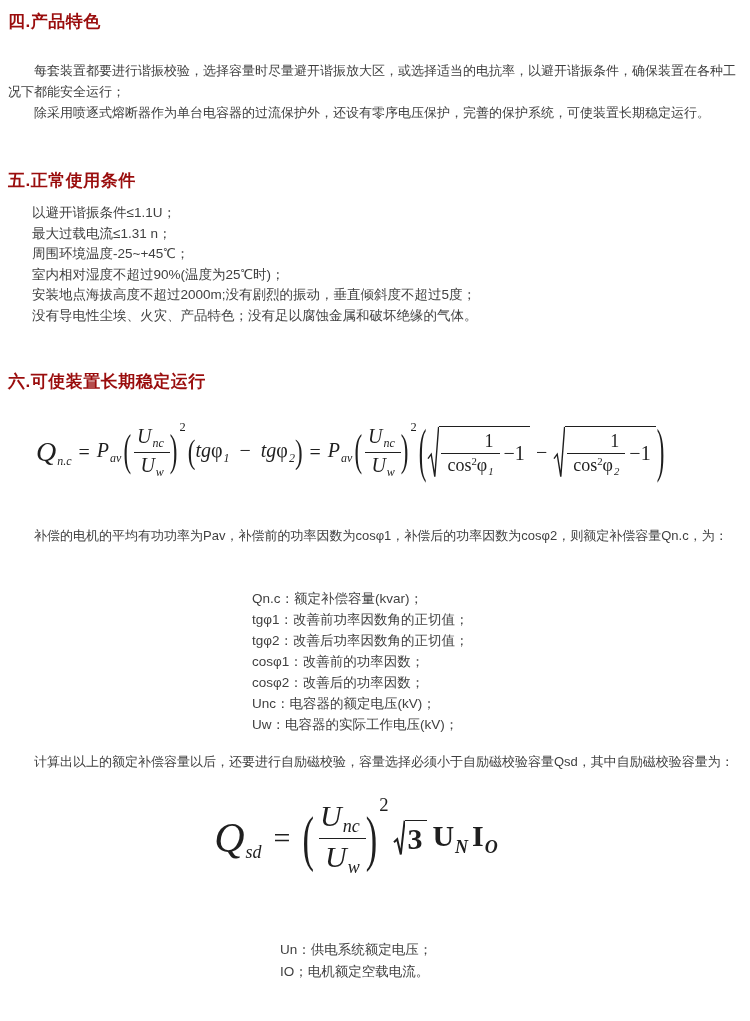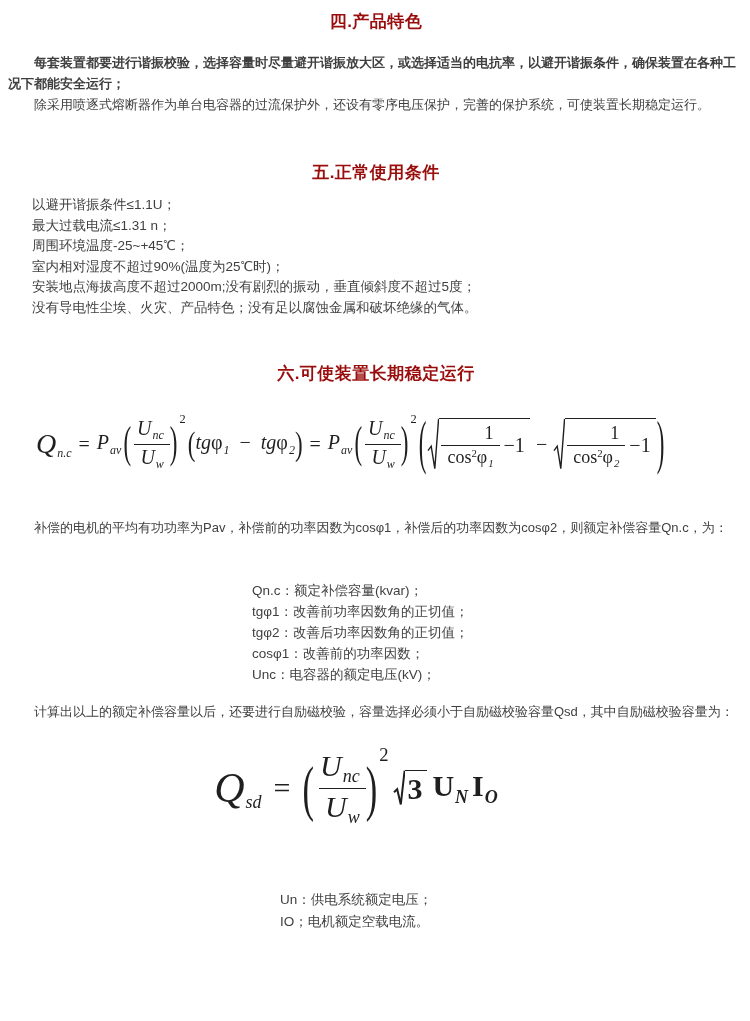--- a/index.html
+++ b/index.html
@@ -7,30 +7,30 @@
     width: 750px; height: 1021px;
     background: #ffffff;
     font-family: "Liberation Sans", sans-serif;
     color: #3f3f3f;
     overflow: hidden;
   }
   .page { padding: 12px 6px 0 8px; }
 
   .heading {
     font-size: 17px; font-weight: bold; color: #9a0d0d;
-    margin: 0; line-height: 20px; letter-spacing: 0.5px; text-align: center;
+    margin: 0; line-height: 20px; letter-spacing: 0.5px;
   }
   .h5 { margin-top: 48px; }
   .h6 { margin-top: 46px; }
 
   .para {
     font-size: 13px; line-height: 21px; margin: 0;
     text-indent: 2em; color: #3f3f3f;
   }
-  .p1 { margin-top: 20px; font-weight: bold; }
+  .p1 { margin-top: 28px; }
   .nowrap { white-space: nowrap; }
   .p-explain { margin-top: 44px; }
   .p-qsd { margin-top: 16px; }
 
   .cond-list { margin-top: 12px; padding-left: 24px; }
   .cond { font-size: 13.5px; line-height: 20.5px; }
 
   .def-list { margin-top: 42px; margin-left: 244px; }
   .def { font-size: 13.5px; line-height: 21px; }
   .def-list.bottom { margin-top: 60px; margin-left: 272px; }
@@ -161,21 +161,23 @@
     </span>
   </div>
 
   <p class="para nowrap p-explain">补偿的电机的平均有功功率为Pav，补偿前的功率因数为cosφ1，补偿后的功率因数为cosφ2，则额定补偿容量Qn.c，为：</p>
 
   <div class="def-list">
     <div class="def">Qn.c：额定补偿容量(kvar)；</div>
     <div class="def">tgφ1：改善前功率因数角的正切值；</div>
     <div class="def">tgφ2：改善后功率因数角的正切值；</div>
     <div class="def">cosφ1：改善前的功率因数；</div>
+    <div class="def">cosφ2：改善后的功率因数；</div>
     <div class="def">Unc：电容器的额定电压(kV)；</div>
+    <div class="def">Uw：电容器的实际工作电压(kV)；</div>
   </div>
 
   <p class="para nowrap p-qsd">计算出以上的额定补偿容量以后，还要进行自励磁校验，容量选择必须小于自励磁校验容量Qsd，其中自励磁校验容量为：</p>
 
   <div class="formula f2">
     <span class="vg"><span class="qbig">Q</span><span class="sub">sd</span></span>
     <span class="op">=</span>
     <span class="pgroup">
       <span class="paren pmd">(</span>
       <span class="frac">

